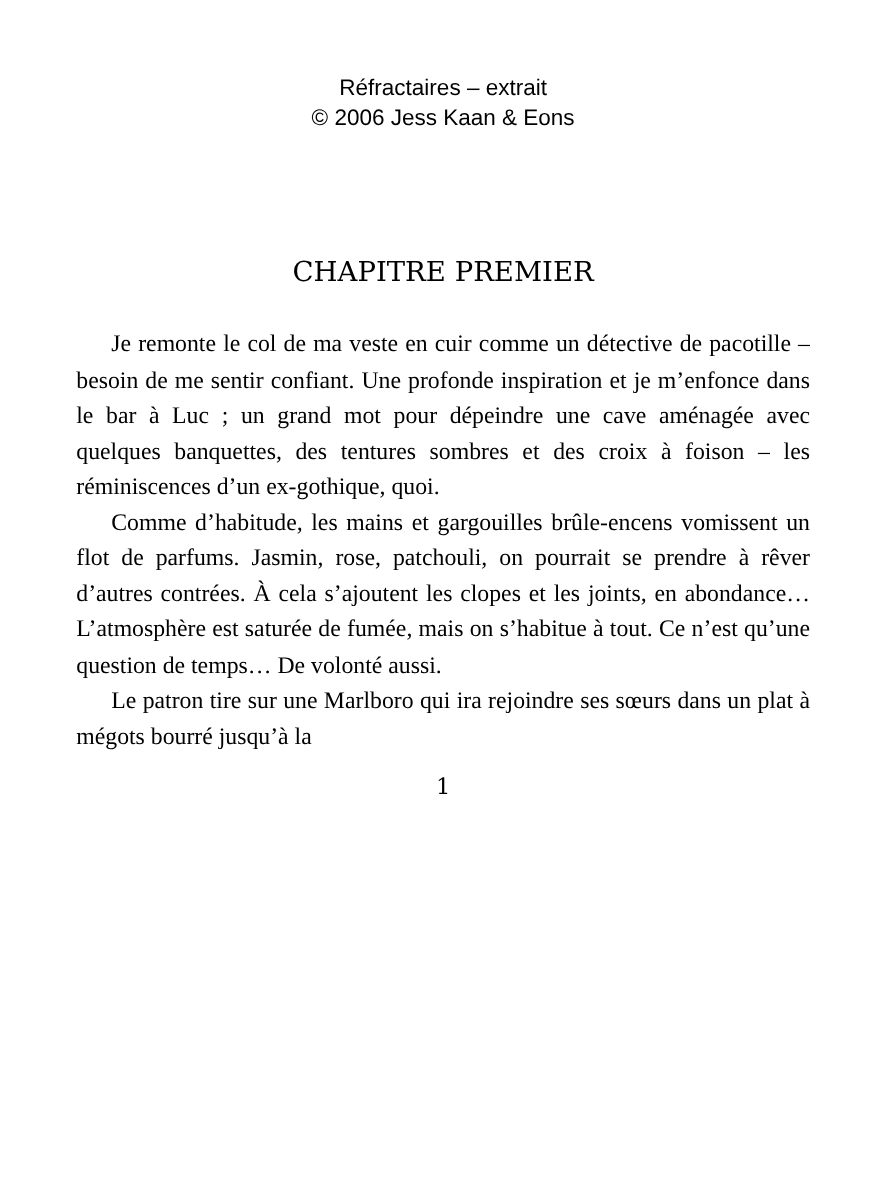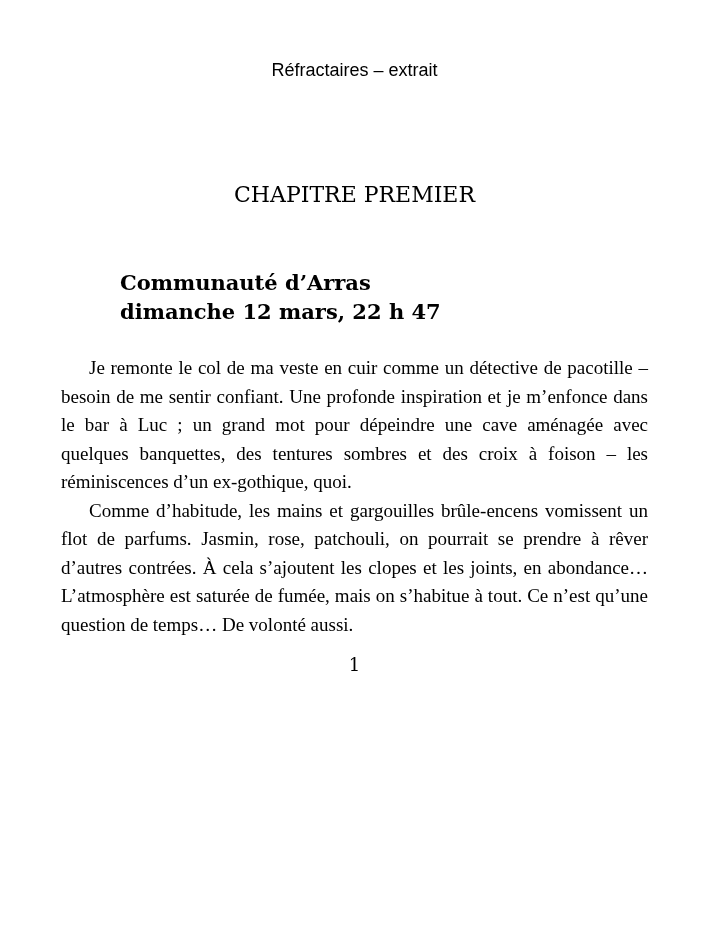--- a/index.html
+++ b/index.html
@@ -57,29 +57,27 @@
     line-height: 24px;
   }
 </style>
 </head>
 <body>
 
 <div class="page">
 
   <div class="doc-header">
     <div>Réfractaires – extrait</div>
+    <div>© 2006 Jess Kaan &amp; Eons</div>
   </div>
 
   <div class="chapter-title">CHAPITRE PREMIER</div>
 
-  <div class="section-heading">
-    <div>Communauté d’Arras</div>
-    <div>dimanche 12 mars, 22 h 47</div>
-  </div>
 
   <div class="body-text">
     <p>Je remonte le col de ma veste en cuir comme un détective de pacotille – besoin de me sentir confiant. Une profonde inspiration et je m’enfonce dans le bar à Luc ; un grand mot pour dépeindre une cave aménagée avec quelques banquettes, des tentures sombres et des croix à foison – les réminiscences d’un ex-gothique, quoi.</p>
     <p>Comme d’habitude, les mains et gargouilles brûle-encens vomissent un flot de parfums. Jasmin, rose, patchouli, on pourrait se prendre à rêver d’autres contrées. À cela s’ajoutent les clopes et les joints, en abondance… L’atmosphère est saturée de fumée, mais on s’habitue à tout. Ce n’est qu’une question de temps… De volonté aussi.</p>
+    <p>Le patron tire sur une Marlboro qui ira rejoindre ses sœurs dans un plat à mégots bourré jusqu’à la</p>
   </div>
 
   <div class="page-number">1</div>
 
 </div>
 
 </body></html>

